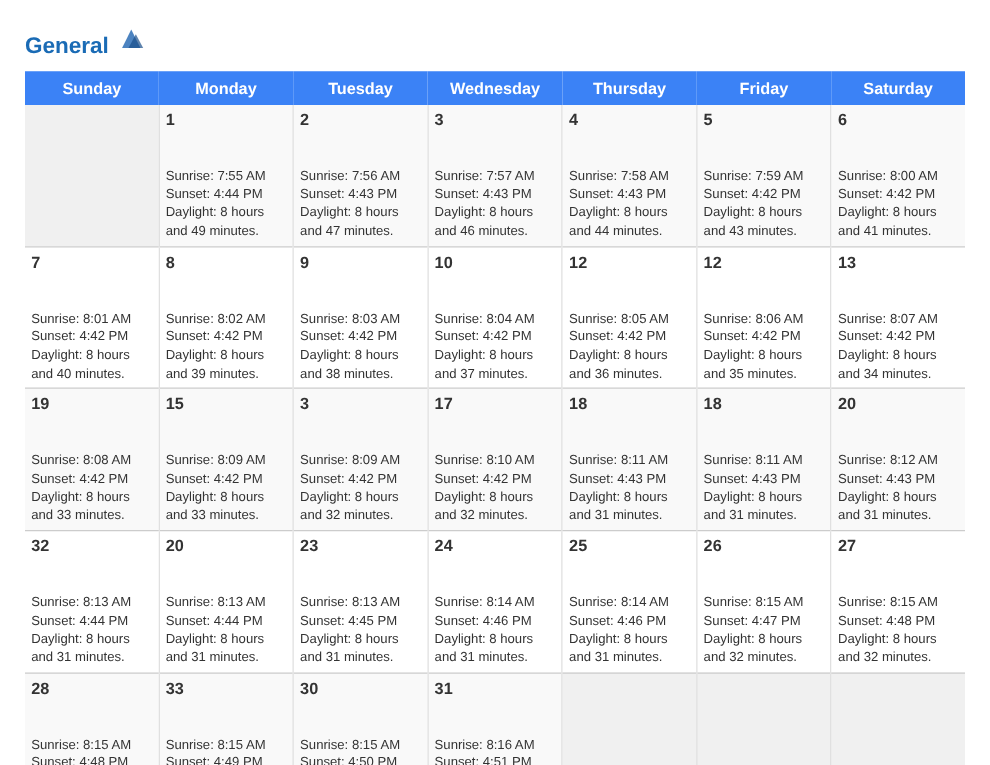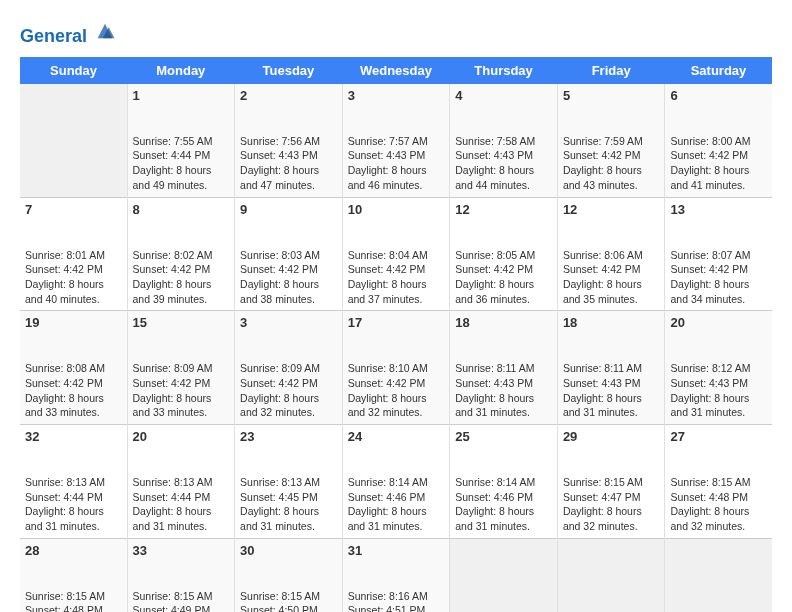--- a/index.html
+++ b/index.html
@@ -233,21 +233,21 @@
         </td>
         <td>
           <div class="day-number">24</div>
           <div class="day-info">Sunrise: 8:14 AM<br>Sunset: 4:46 PM<br>Daylight: 8 hours<br>and 31 minutes.</div>
         </td>
         <td>
           <div class="day-number">25</div>
           <div class="day-info">Sunrise: 8:14 AM<br>Sunset: 4:46 PM<br>Daylight: 8 hours<br>and 31 minutes.</div>
         </td>
         <td>
-          <div class="day-number">29</div>
+          <div class="day-number">26</div>
           <div class="day-info">Sunrise: 8:15 AM<br>Sunset: 4:47 PM<br>Daylight: 8 hours<br>and 32 minutes.</div>
         </td>
         <td>
           <div class="day-number">27</div>
           <div class="day-info">Sunrise: 8:15 AM<br>Sunset: 4:48 PM<br>Daylight: 8 hours<br>and 32 minutes.</div>
         </td>
       </tr>
       <tr>
         <td>
           <div class="day-number">28</div>

